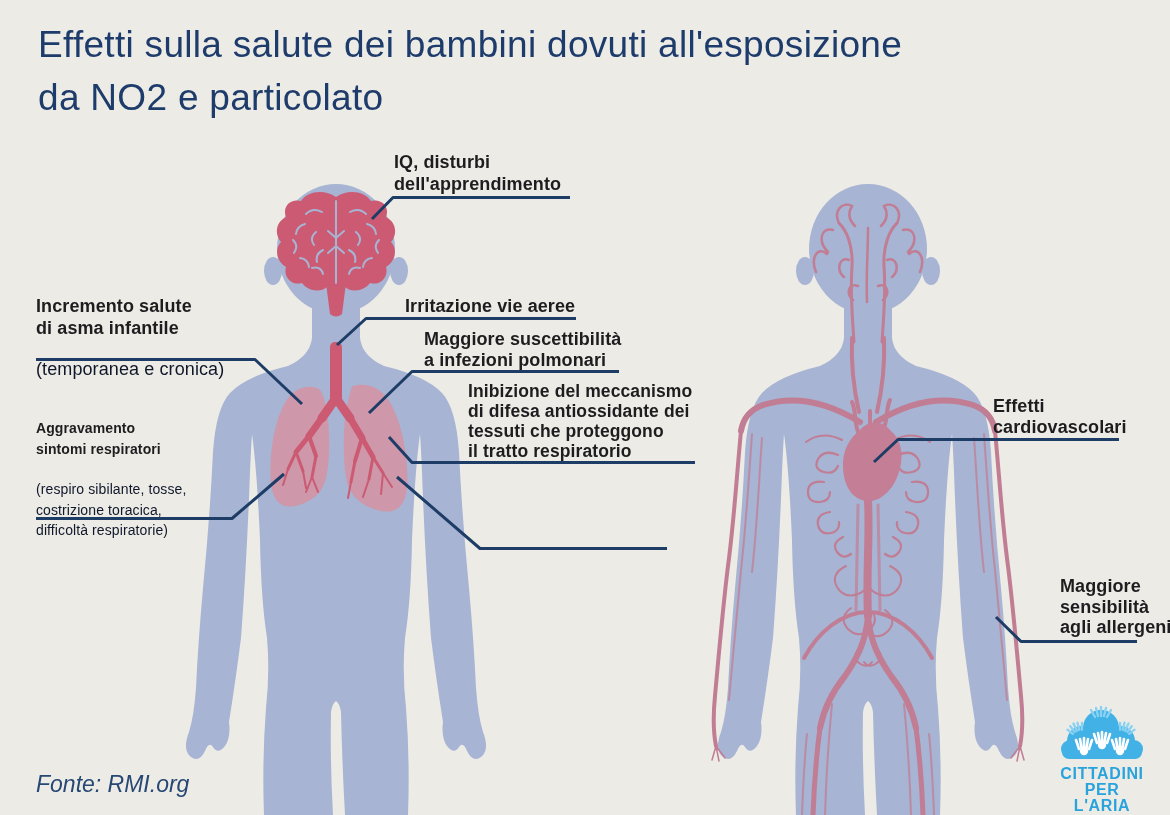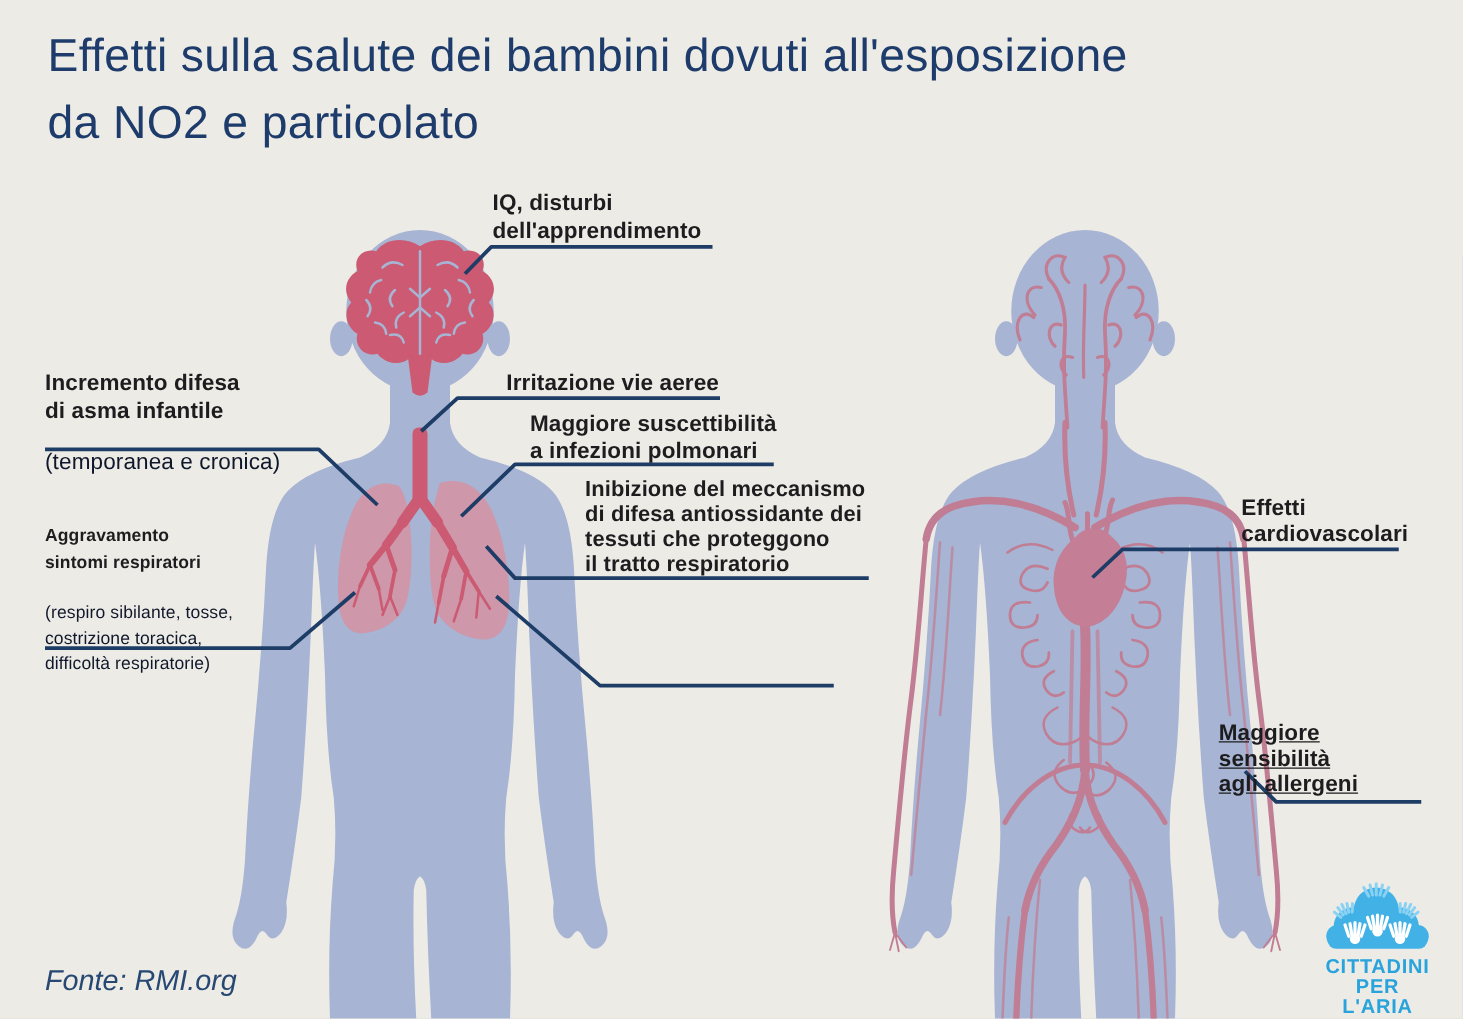--- a/index.html
+++ b/index.html
@@ -141,21 +141,21 @@
   <div class="callout" style="left:468px;top:381px;font-size:17.5px;line-height:20px;">
     <div>Inibizione del meccanismo</div>
     <div>di difesa antiossidante dei</div>
     <div>tessuti che proteggono</div>
     <div>il tratto respiratorio</div>
   </div>
 
 
   <div class="callout" style="left:36px;top:296px;line-height:21.5px;">
     <div class="bold-part">
-      <div>Incremento difesa</div>
+      <div>Incremento salute</div>
       <div>di asma infantile</div>
     </div>
     <div class="normal">
       <div>(temporanea e cronica)</div>
     </div>
   </div>
 
   <div class="callout" style="left:36px;top:418px;font-size:14px;line-height:20.5px;">
     <div class="bold-part">
       <div>Aggravamento</div>
@@ -166,21 +166,21 @@
       <div>costrizione toracica,</div>
       <div>difficoltà respiratorie)</div>
     </div>
   </div>
 
   <div class="callout" style="left:993px;top:396px;">
     <div>Effetti</div>
     <div>cardiovascolari</div>
   </div>
 
-  <div class="callout" style="left:975px;top:576px;line-height:20.5px;text-decoration:underline;">
+  <div class="callout" style="left:1060px;top:576px;line-height:20.5px;">
     <div>Maggiore</div>
     <div>sensibilità</div>
     <div>agli allergeni</div>
   </div>
 
   <div class="source">Fonte: RMI.org</div>
 
   <div class="logo">
     <svg width="84" height="60" viewBox="0 0 84 60">
       <g fill="var(--cloud_blue,#41b1e6)">

